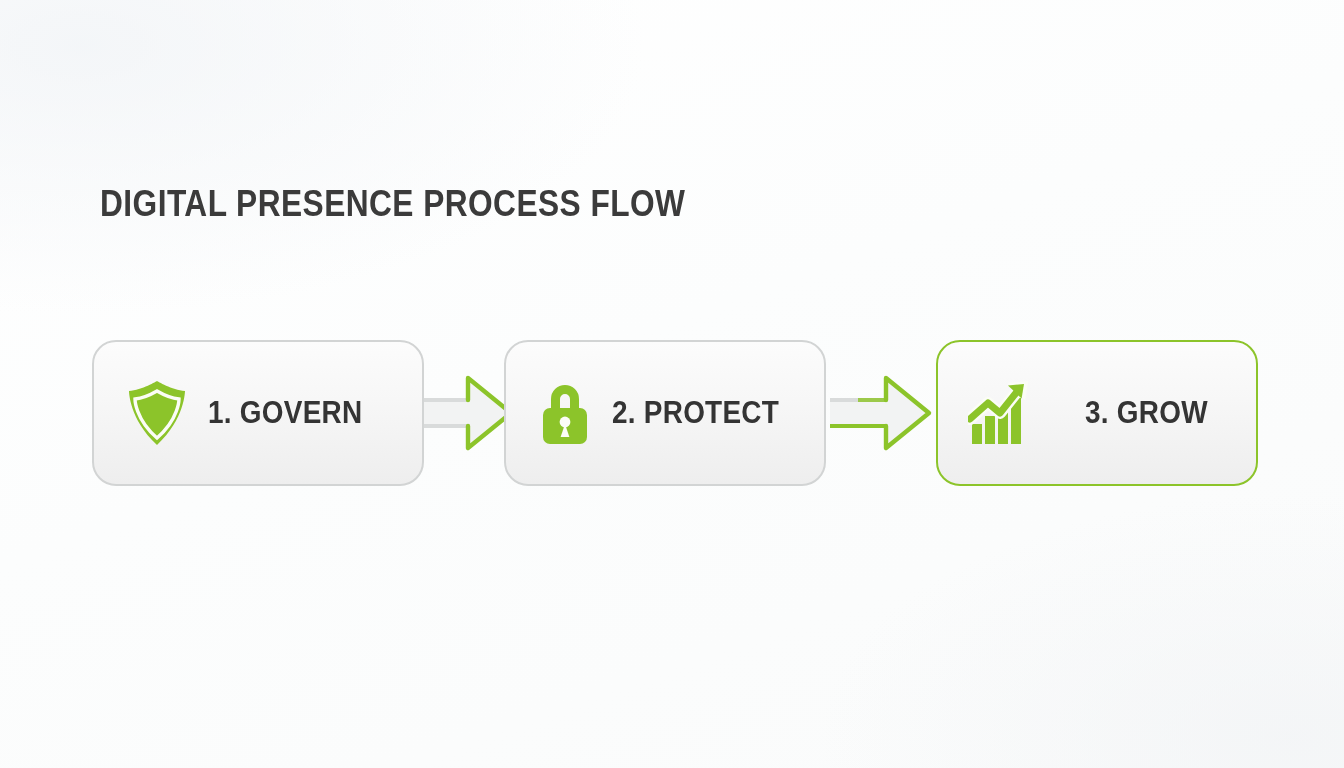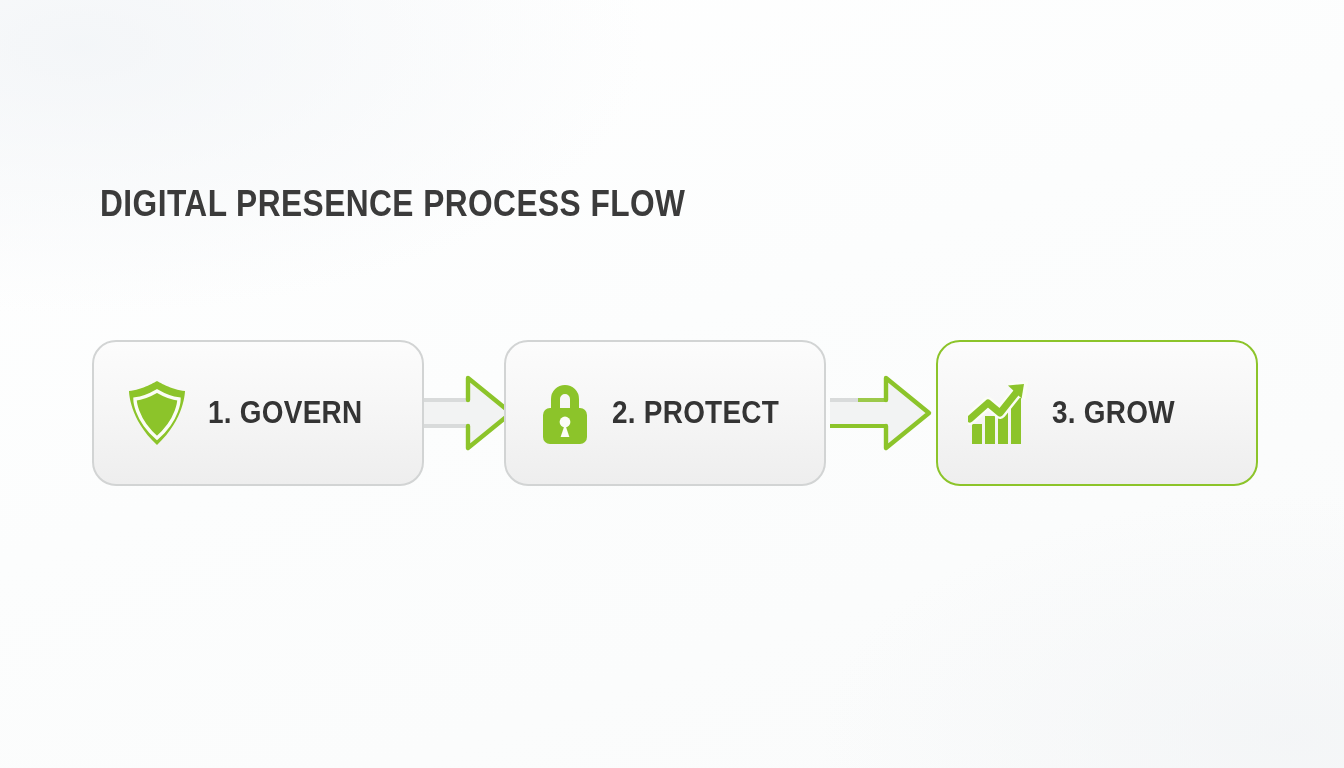--- a/index.html
+++ b/index.html
@@ -51,21 +51,21 @@
     position:absolute;
     top:340px;
     height:146px;
     border-radius:24px;
     background:linear-gradient(180deg,#fcfcfc 0%,#f7f7f7 40%,#eeeeee 100%);
     border:2.5px solid #d2d4d4;
     display:flex;
     align-items:center;
     z-index:3;
   }
-  .step-box.active { border-color:#8cc42a; }
+  .step-box.active { border-color:#8cc42a;gap:33px; }
 
   #step-box-1 { left:92px;  width:332px; }
   #step-box-2 { left:504px; width:322px; }
   #step-box-3 { left:936px; width:322px; }
 
   .step-icon {
     width:62px; height:68px;
     margin-left:32px;
     flex:0 0 auto;
     display:block;

